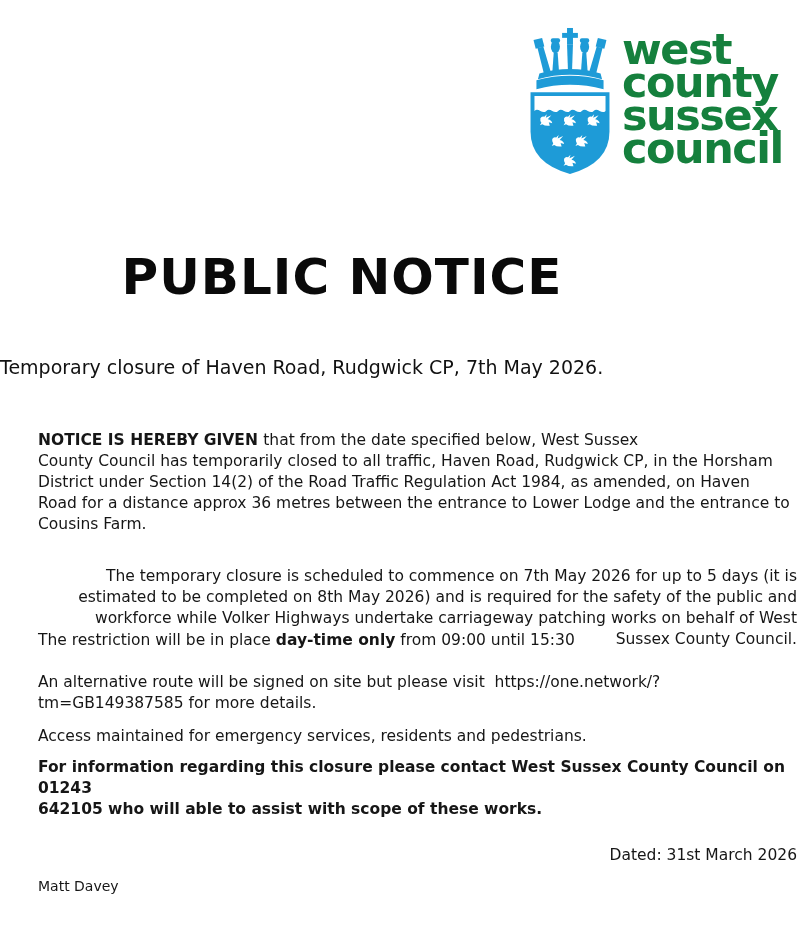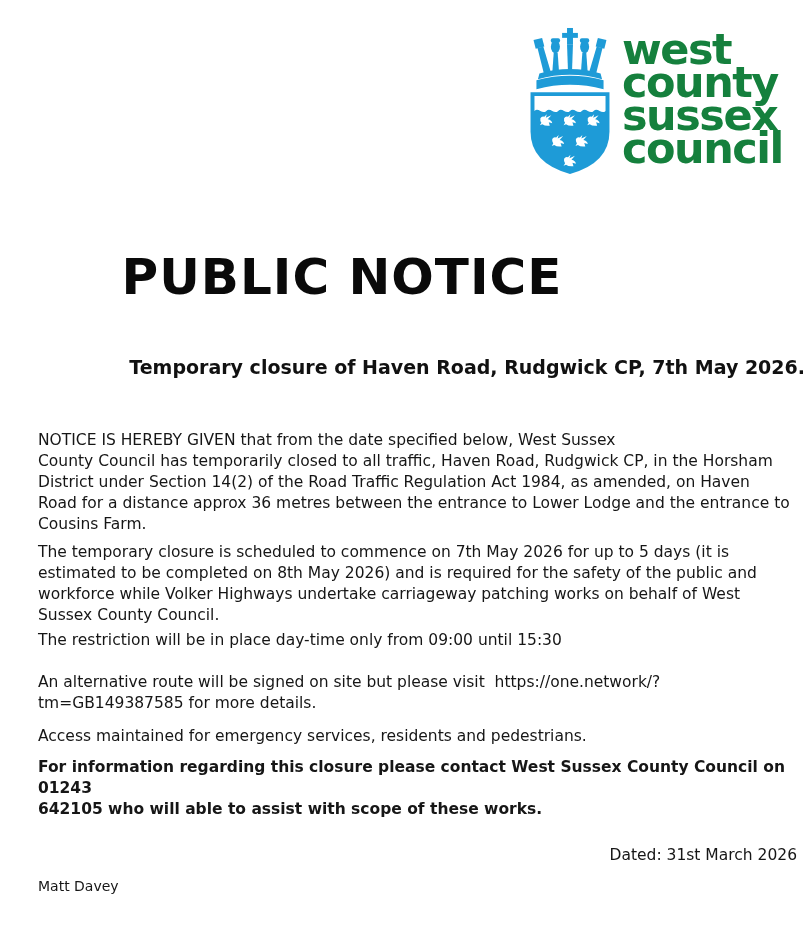--- a/index.html
+++ b/index.html
@@ -26,34 +26,34 @@
   }
   
   .title{
     position:absolute;top:247px;left:0;width:684px;
     text-align:center;
     font-size:50px;font-weight:bold;line-height:60px;
     color:#0a0a0a;letter-spacing:1px;
   }
   .subtitle{
     position:absolute;top:354px;left:0;width:805px;
-    text-align:right;
-    font-size:19px;font-weight:bold;line-height:26px;
+    text-align:left;
+    font-size:19px;font-weight:normal;line-height:26px;
     color:#111;
   }
   
   .para{
     position:absolute;left:38px;right:8px;
     font-size:15.5px;line-height:21px;
     white-space:pre-wrap;
     color:#161616;
   }
-  .para b{font-weight:normal;}
+  .para b{font-weight:bold;}
   .p1{top:430px;}
-  .p2{top:542px;}
+  .p2{top:566px;text-align:right;}
   .p3{top:630px;}
   .p4{top:672px;}
   .p5{top:726px;}
   .p6{top:757px;font-weight:bold;}
   .dated{top:845px;text-align:right;}
   .small{font-size:14px;}
   .sig-name{top:876px;}
   .sig-role{top:903px;}
 </style>
 </head>

